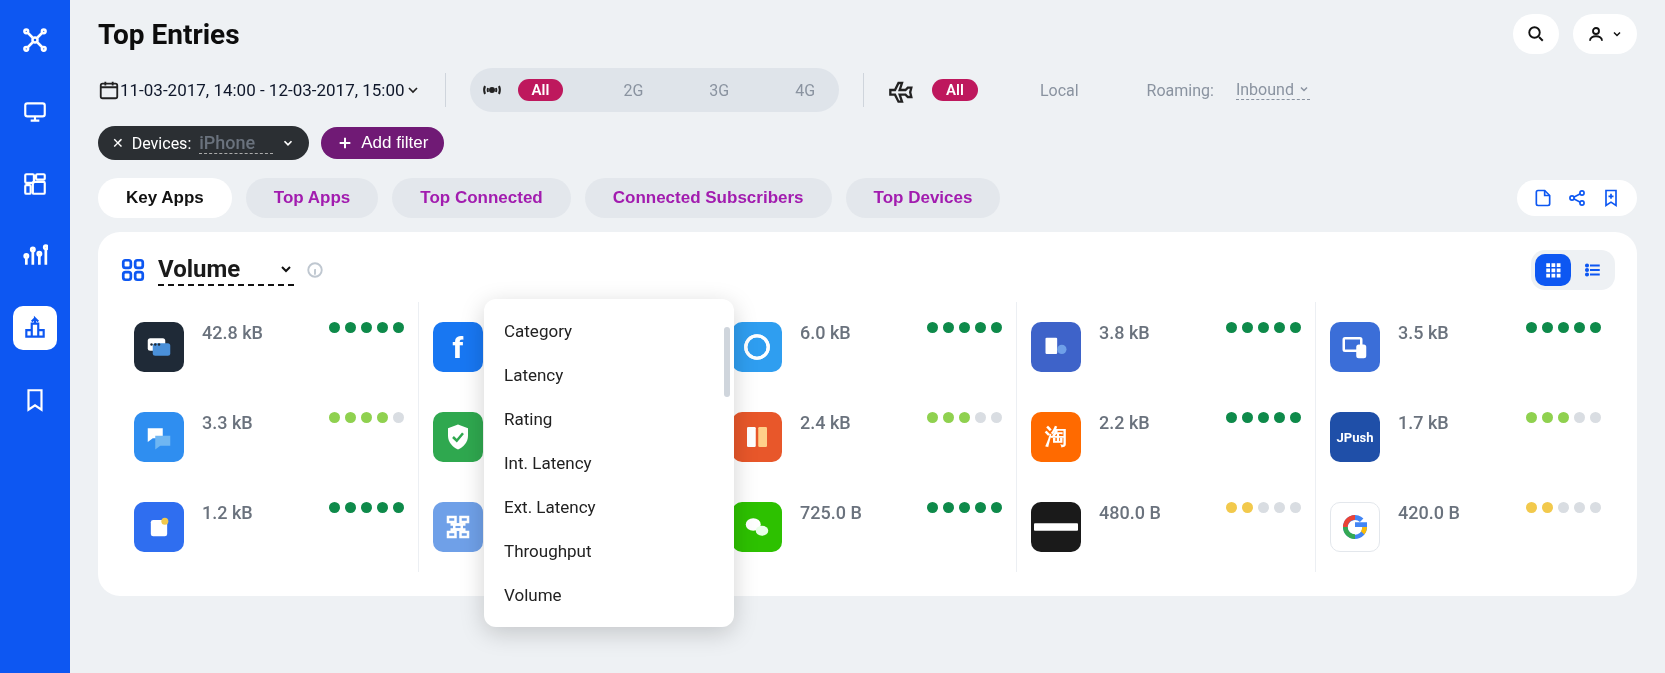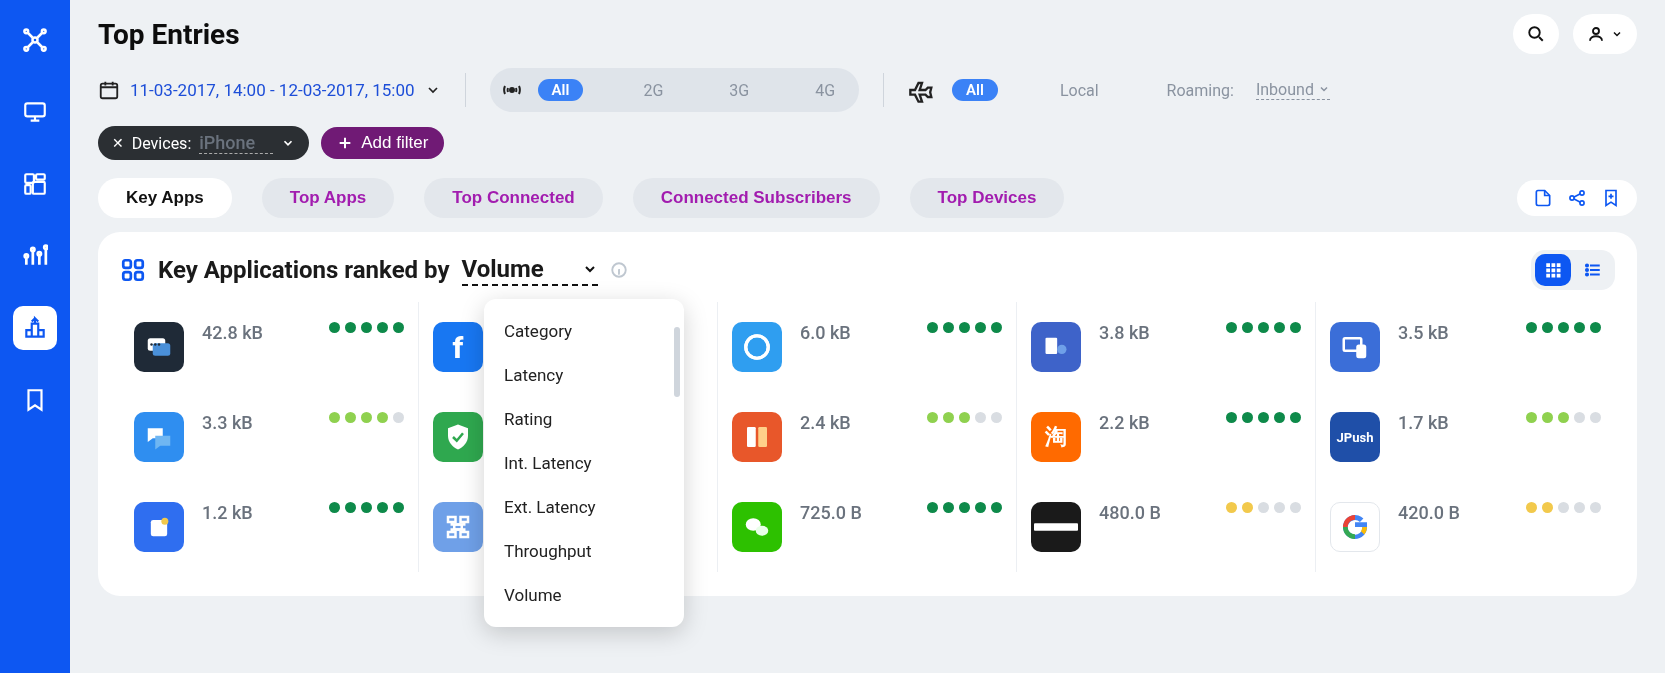--- a/index.html
+++ b/index.html
@@ -9,47 +9,47 @@
 .sidebar .nav-item { width: 44px; height: 44px; display: flex; align-items: center; justify-content: center; border-radius: 10px; color: #fff; cursor: pointer; }
 .sidebar .nav-item.active { background: #fff; color: #0d57f2; }
 .main { flex: 1; display: flex; flex-direction: column; padding: 0 28px 20px 28px; overflow: hidden; }
 .topbar { display: flex; align-items: center; justify-content: space-between; padding: 14px 0 10px 0; }
 .page-title { font-size: 28px; font-weight: 700; color: #0d0d0d; }
 .topbar-actions { display: flex; gap: 14px; }
 .icon-btn { background: #fff; border-radius: 22px; height: 40px; min-width: 44px; padding: 0 14px; display: flex; align-items: center; justify-content: center; border: none; cursor: pointer; color: #111; font-size: 16px; gap: 6px; }
 .filters-bar { background: transparent; display: flex; align-items: center; gap: 24px; padding: 4px 0 10px 0; flex-wrap: wrap; }
 .pill-group { display: flex; align-items: center; gap: 14px; background: #dfe4ea; border-radius: 26px; padding: 6px 18px 6px 10px; height: 44px; }
 .pill-group.plain { background: transparent; padding: 0; height: auto; }
-.date-chip { display: flex; align-items: center; gap: 10px; font-size: 17px; color: #1d4ed8; }
+.date-chip { display: flex; align-items: center; font-size: 17px; color: #0f172a; }
 .divider { width: 1px; height: 34px; background: #cfd5dc; }
-.tag-all { background: #3b82f6; color: #fff; border-radius: 14px; padding: 2px 14px; font-size: 15px; font-weight: 600; }
+.tag-all { background: #be185d; color: #fff; border-radius: 14px; padding: 2px 14px; font-size: 15px; font-weight: 600; }
 .tag-muted { color: #8a93a0; font-size: 16px; padding: 2px 6px; cursor: pointer; margin-left: 40px; }
 .roaming-val { color: #8a93a0; border-bottom: 1px dashed #8a93a0; font-size: 16px; cursor: pointer; }
 .filter-chips { display: flex; align-items: center; gap: 12px; padding: 4px 0 12px 0; }
 .chip-dark { background: #2b2f33; color: #fff; border-radius: 22px; padding: 6px 14px; display: flex; align-items: center; gap: 8px; font-size: 16px; }
 .chip-dark .x { cursor: pointer; font-size: 14px; }
 .chip-dark .val { border-bottom: 1px dashed #aaa; }
 .chip-add { background: #701a75; color: #fff; border-radius: 22px; padding: 6px 16px; display: flex; align-items: center; gap: 8px; font-size: 17px; cursor: pointer; border: none; }
 .tabs-row { display: flex; align-items: center; justify-content: space-between; margin: 6px 0 14px 0; }
-.tabs { display: flex; gap: 30px; }
+.tabs { display: flex; gap: 14px; }
 .tab { background: #e3e7ec; color: #a21caf; border-radius: 22px; padding: 10px 28px; font-size: 17px; font-weight: 600; border: none; cursor: pointer; }
 .tab.active { background: #fff; color: #111; }
 .tab-actions { display: flex; gap: 14px; background: #fff; border-radius: 22px; padding: 8px 16px; align-items: center; }
 .tab-actions .ia { color: #0d57f2; cursor: pointer; }
 .card { background: #fff; border-radius: 22px; padding: 18px 22px 24px 22px; }
 .card-head { display: flex; align-items: center; gap: 12px; justify-content: space-between; margin-bottom: 12px; }
 .card-head-left { display: flex; align-items: center; gap: 12px; position: relative; }
 .grid-icon { color: #0d57f2; }
 .card-title { font-size: 24px; font-weight: 700; }
 .rank-select { font-size: 24px; font-weight: 700; border-bottom: 2px dashed #111; padding-bottom: 1px; cursor: pointer; display: inline-flex; align-items: center; gap: 38px; }
 .info-icon { color: #bfc7d0; }
 .view-toggle { display: flex; align-items: center; gap: 4px; background: #eef1f4; border-radius: 14px; padding: 4px; }
 .view-btn { width: 36px; height: 32px; display: flex; align-items: center; justify-content: center; border-radius: 10px; cursor: pointer; color: #0d57f2; }
 .view-btn.active { background: #0d57f2; color: #fff; }
-.dropdown { position: absolute; top: 44px; left: 364px; width: 200px; background: #fff; border-radius: 12px; box-shadow: 0 6px 24px rgba(0,0,0,.18); padding: 10px 0; z-index: 50; }
+.dropdown { position: absolute; top: 44px; left: 364px; width: 250px; background: #fff; border-radius: 12px; box-shadow: 0 6px 24px rgba(0,0,0,.18); padding: 10px 0; z-index: 50; }
 .dropdown .opt { padding: 12px 20px; font-size: 17px; cursor: pointer; color: #222; }
 .dropdown .scroll-thumb { position: absolute; right: 4px; top: 28px; width: 6px; height: 70px; background: #cfd5dc; border-radius: 3px; }
 .grid-body { display: grid; grid-template-columns: repeat(5, 1fr); }
 .cell { display: flex; gap: 18px; padding: 20px 14px; border-right: 1px solid #eceff3; }
 .cell:nth-child(5n) { border-right: none; }
 .app-icon { width: 50px; height: 50px; border-radius: 10px; display: flex; align-items: center; justify-content: center; font-size: 22px; font-weight: 700; color: #fff; flex-shrink: 0; }
 .val { font-size: 18px; color: #6a727d; font-weight: 500; min-width: 74px; }
 .dots { display: flex; gap: 5px; margin-left: auto; }
 .dot { width: 11px; height: 11px; border-radius: 50%; }
 .d-green  { background: #0e8a4a; }
@@ -223,21 +223,20 @@
       <div class="card-head">
         <div class="card-head-left">
           <span class="grid-icon">
             <svg width="26" height="26" viewBox="0 0 24 24" fill="none" stroke="currentColor" stroke-width="2.5">
                 <rect x="3" y="3" width="7" height="7" rx="2"></rect>
                 <rect x="14" y="3" width="7" height="7" rx="2"></rect>
                 <rect x="3" y="14" width="7" height="7" rx="2"></rect>
                 <rect x="14" y="14" width="7" height="7" rx="2"></rect>
               </svg>
           </span>
-          <span class="card-title">Key Applications ranked by</span>
           <span class="rank-select">
             <span>Volume</span>
             <svg width="16" height="16" viewBox="0 0 24 24" fill="none" stroke="#111" stroke-width="3">
                 <path d="M6 9l6 6 6-6"></path>
               </svg>
           </span>
           <span class="info-icon">
             <svg width="18" height="18" viewBox="0 0 24 24" fill="none" stroke="currentColor" stroke-width="2.5">
                 <circle cx="12" cy="12" r="9"></circle>
                 <path d="M12 8h.01M11 12h1v5h1"></path>

